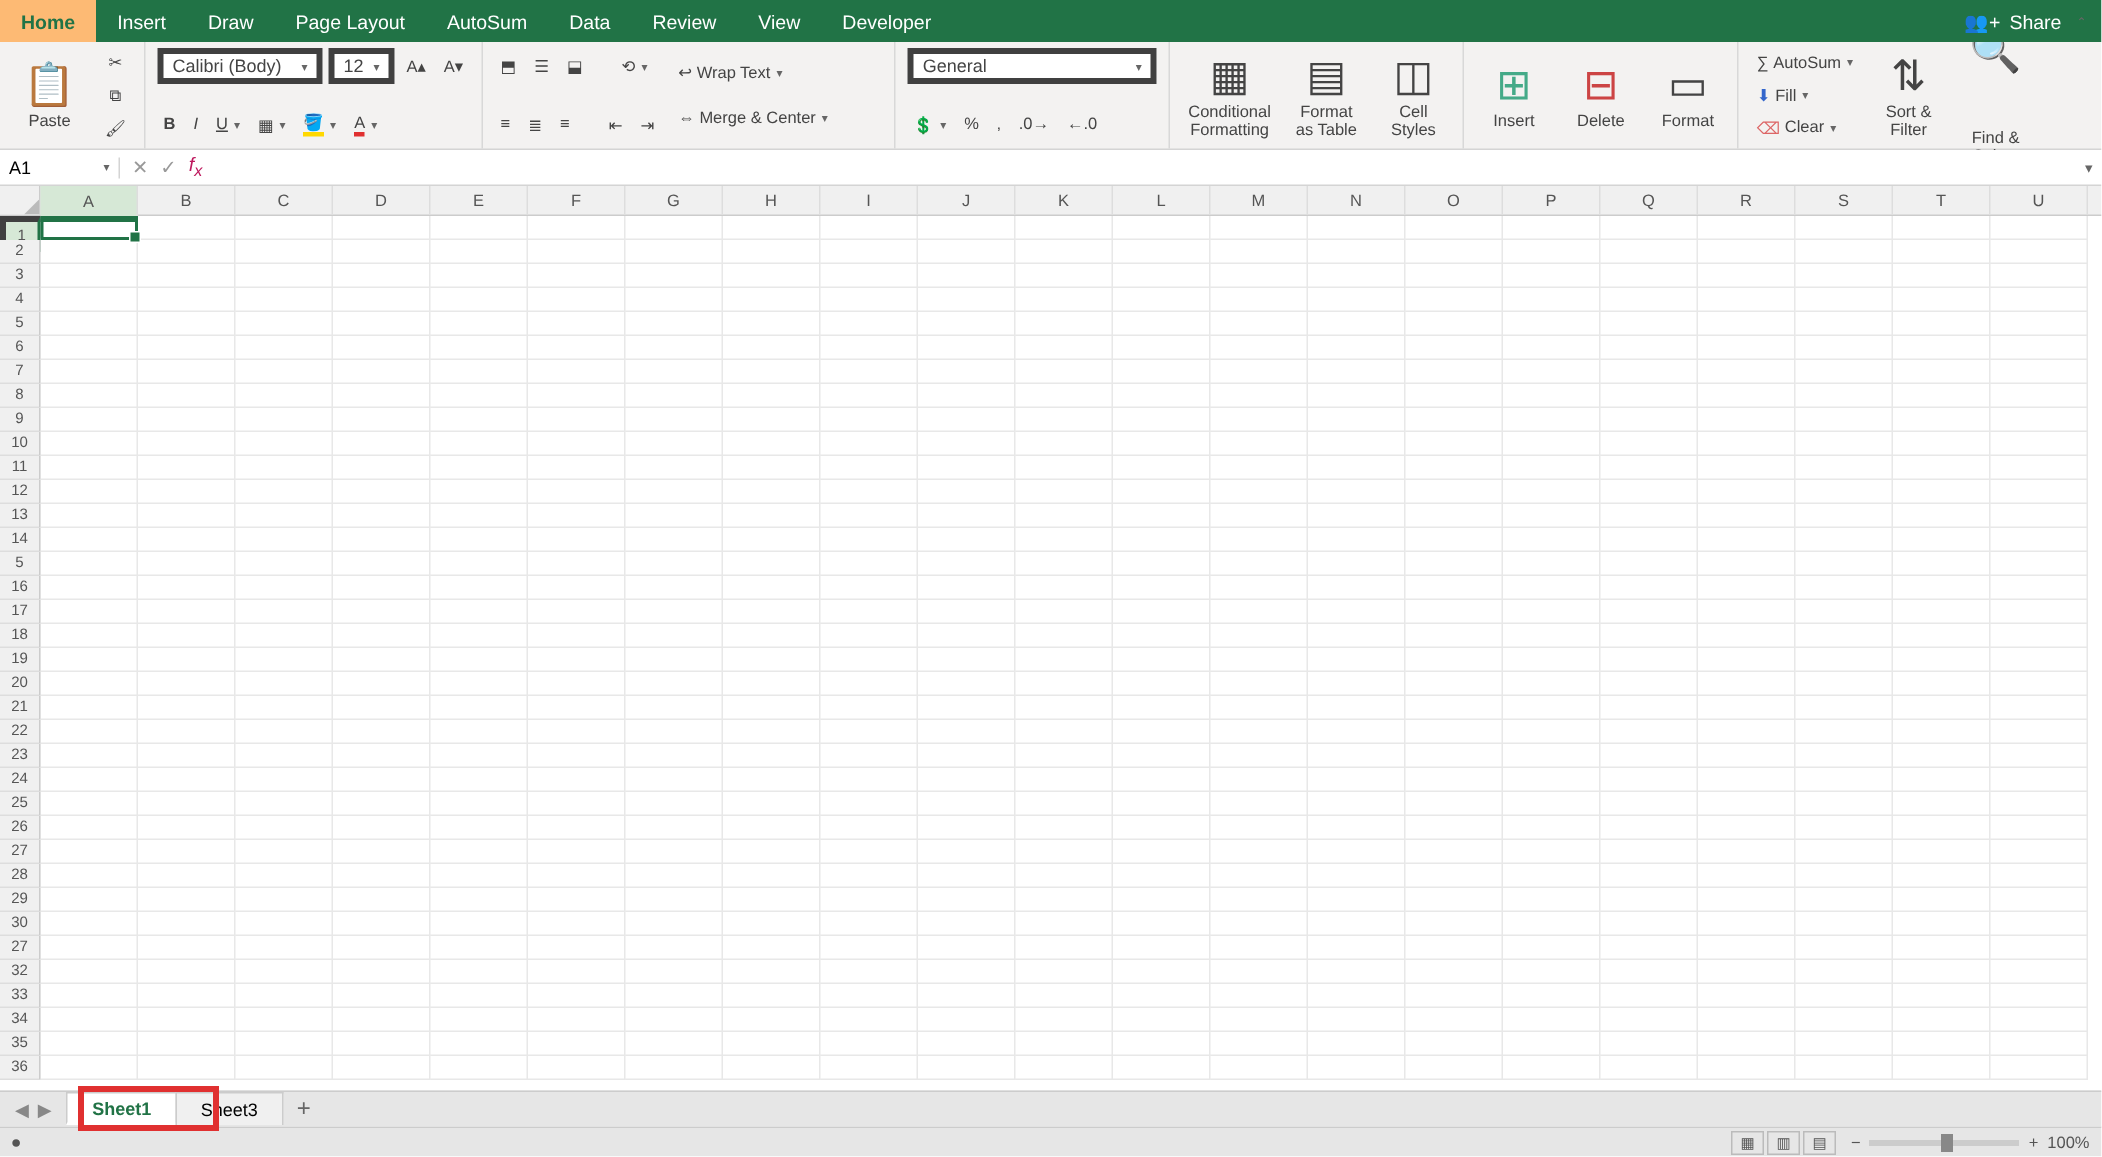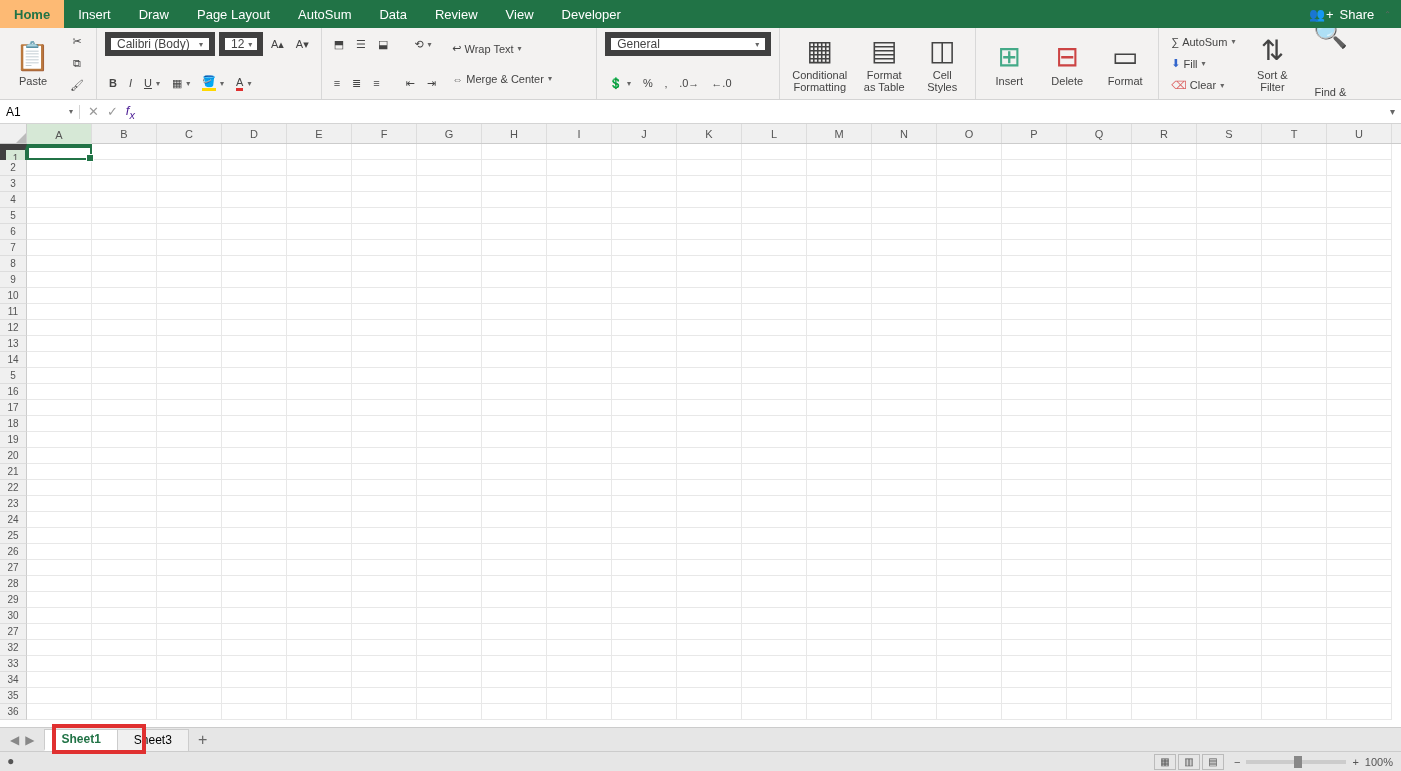--- a/index.html
+++ b/index.html
@@ -13,50 +13,50 @@
 
 
 .ribbon { background: #f3f2f1; height: 72px; display: flex; border-bottom: 1px solid #d4d4d4; font-size: 11px; color: #444; }
 .group { border-right: 1px solid #d8d8d8; padding: 4px 8px; display: flex; align-items: stretch; gap: 8px; }
 .col { display: flex; flex-direction: column; justify-content: space-between; gap: 2px; }
 .row { display: flex; align-items: center; gap: 4px; }
 .btn { display: flex; align-items: center; justify-content: center; cursor: pointer; height: 24px; padding: 0 4px; border-radius: 2px; }
 .big-btn { display: flex; flex-direction: column; align-items: center; justify-content: center; gap: 2px; cursor: pointer; min-width: 50px; padding: 4px; }
 .big-btn .icon-lg { font-size: 28px; display: flex; align-items: center; justify-content: center; height: 34px; }
 .big-btn .lbl { font-size: 11px; color: #444; text-align: center; line-height: 1.1; }
-.sel { border: 6px solid #404040; background: #fff; height: 24px; font-size: 12px; padding: 0 6px; display: flex; align-items: center; justify-content: space-between; cursor: pointer; }
+.sel { border: 4px solid #404040; background: #fff; height: 24px; font-size: 12px; padding: 0 6px; display: flex; align-items: center; justify-content: space-between; cursor: pointer; }
 .caret { font-size: 8px; color: #666; margin-left: 4px; }
 
 
 .formula-bar { height: 24px; display: flex; align-items: center; border-bottom: 1px solid #d4d4d4; font-size: 12px; background: #fff; position: relative; }
 .name-box { width: 80px; border-right: 1px solid #d4d4d4; padding: 0 6px; display: flex; align-items: center; justify-content: space-between; }
 .fx-area { display: flex; align-items: center; gap: 8px; padding: 0 8px; flex: 1; }
 .fx-btn { color: #999; font-size: 13px; cursor: pointer; }
-.fx-label { font-style: italic; color: #4c1d95; font-size: 13px; }
+.fx-label { font-style: italic; color: #be185d; font-size: 13px; }
 .expand-fb { position: absolute; right: 6px; font-size: 10px; color: #666; cursor: pointer; }
 
 
 .grid-area { display: flex; height: calc(771px - 28px - 72px - 24px - 24px - 20px); position: relative; }
 .col-headers { display: flex; height: 20px; border-bottom: 1px solid #ccc; position: absolute; left: 0; right: 0; top: 0; background: #f0f0f0; }
 .corner { width: 27px; border-right: 1px solid #ccc; background: #f0f0f0; display:flex; align-items:flex-end; justify-content:flex-end; }
 .corner svg { width: 10px; height: 10px; }
 .col-h { width: 65px; border-right: 1px solid #ddd; text-align: center; font-size: 11px; color: #555; display: flex; align-items: center; justify-content: center; }
 .col-h.sel { background: #d6e8d6; border-bottom: 2px solid #217346; border:none; border-right:1px solid #ddd; border-bottom:2px solid #217346;}
 .rows { position: absolute; top: 20px; left: 0; right: 0; bottom: 0; overflow: hidden; }
 .row-line { display: flex; height: 16px; }
 .row-h { width: 27px; border-right: 1px solid #ccc; border-bottom: 1px solid #ddd; text-align: center; font-size: 10px; color: #555; background: #f0f0f0; display: flex; align-items: center; justify-content: center; }
 .row-h.sel { background: #d6e8d6; border-right: 2px solid #217346; }
 .cell { width: 65px; border-right: 1px solid #e8e8e8; border-bottom: 1px solid #e8e8e8; }
 .cell.active { outline: 2px solid #217346; outline-offset: -2px; position: relative; }
 .cell.active::after { content: ""; position: absolute; right: -3px; bottom: -3px; width: 6px; height: 6px; background: #217346; border: 1px solid #fff; }
 
 
 .sheet-bar { height: 24px; background: #e6e6e6; display: flex; align-items: center; font-size: 12px; border-top: 1px solid #ccc; }
 .sheet-nav { display: flex; align-items: center; gap: 6px; padding: 0 10px; color: #888; }
-.sheet-tabs { display: flex; align-items: center; height: 100%; }
+.sheet-tabs { display: flex; align-items: flex-start; height: 100%; }
 .sheet-tab { padding: 0 16px; height: 22px; display: flex; align-items: center; border: 1px solid #ccc; border-bottom: none; background: #f0f0f0; cursor: pointer; margin-right: -1px; font-size: 12px; }
 .sheet-tab.active { background: #fff; color: #217346; font-weight: 600; border-bottom: 2px solid #fff; }
 .sheet-add { padding: 0 10px; color: #666; font-size: 16px; cursor: pointer; }
 .red-highlight { position: absolute; border: 4px solid #e03030; pointer-events: none; }
 
 
 .status-bar { height: 20px; background: #e6e6e6; border-top: 1px solid #ccc; display: flex; align-items: center; justify-content: space-between; font-size: 11px; color: #555; padding: 0 8px; }
 .status-left { display: flex; align-items: center; gap: 6px; }
 .status-right { display: flex; align-items: center; gap: 10px; }
 .view-btns { display: flex; gap: 2px; }

